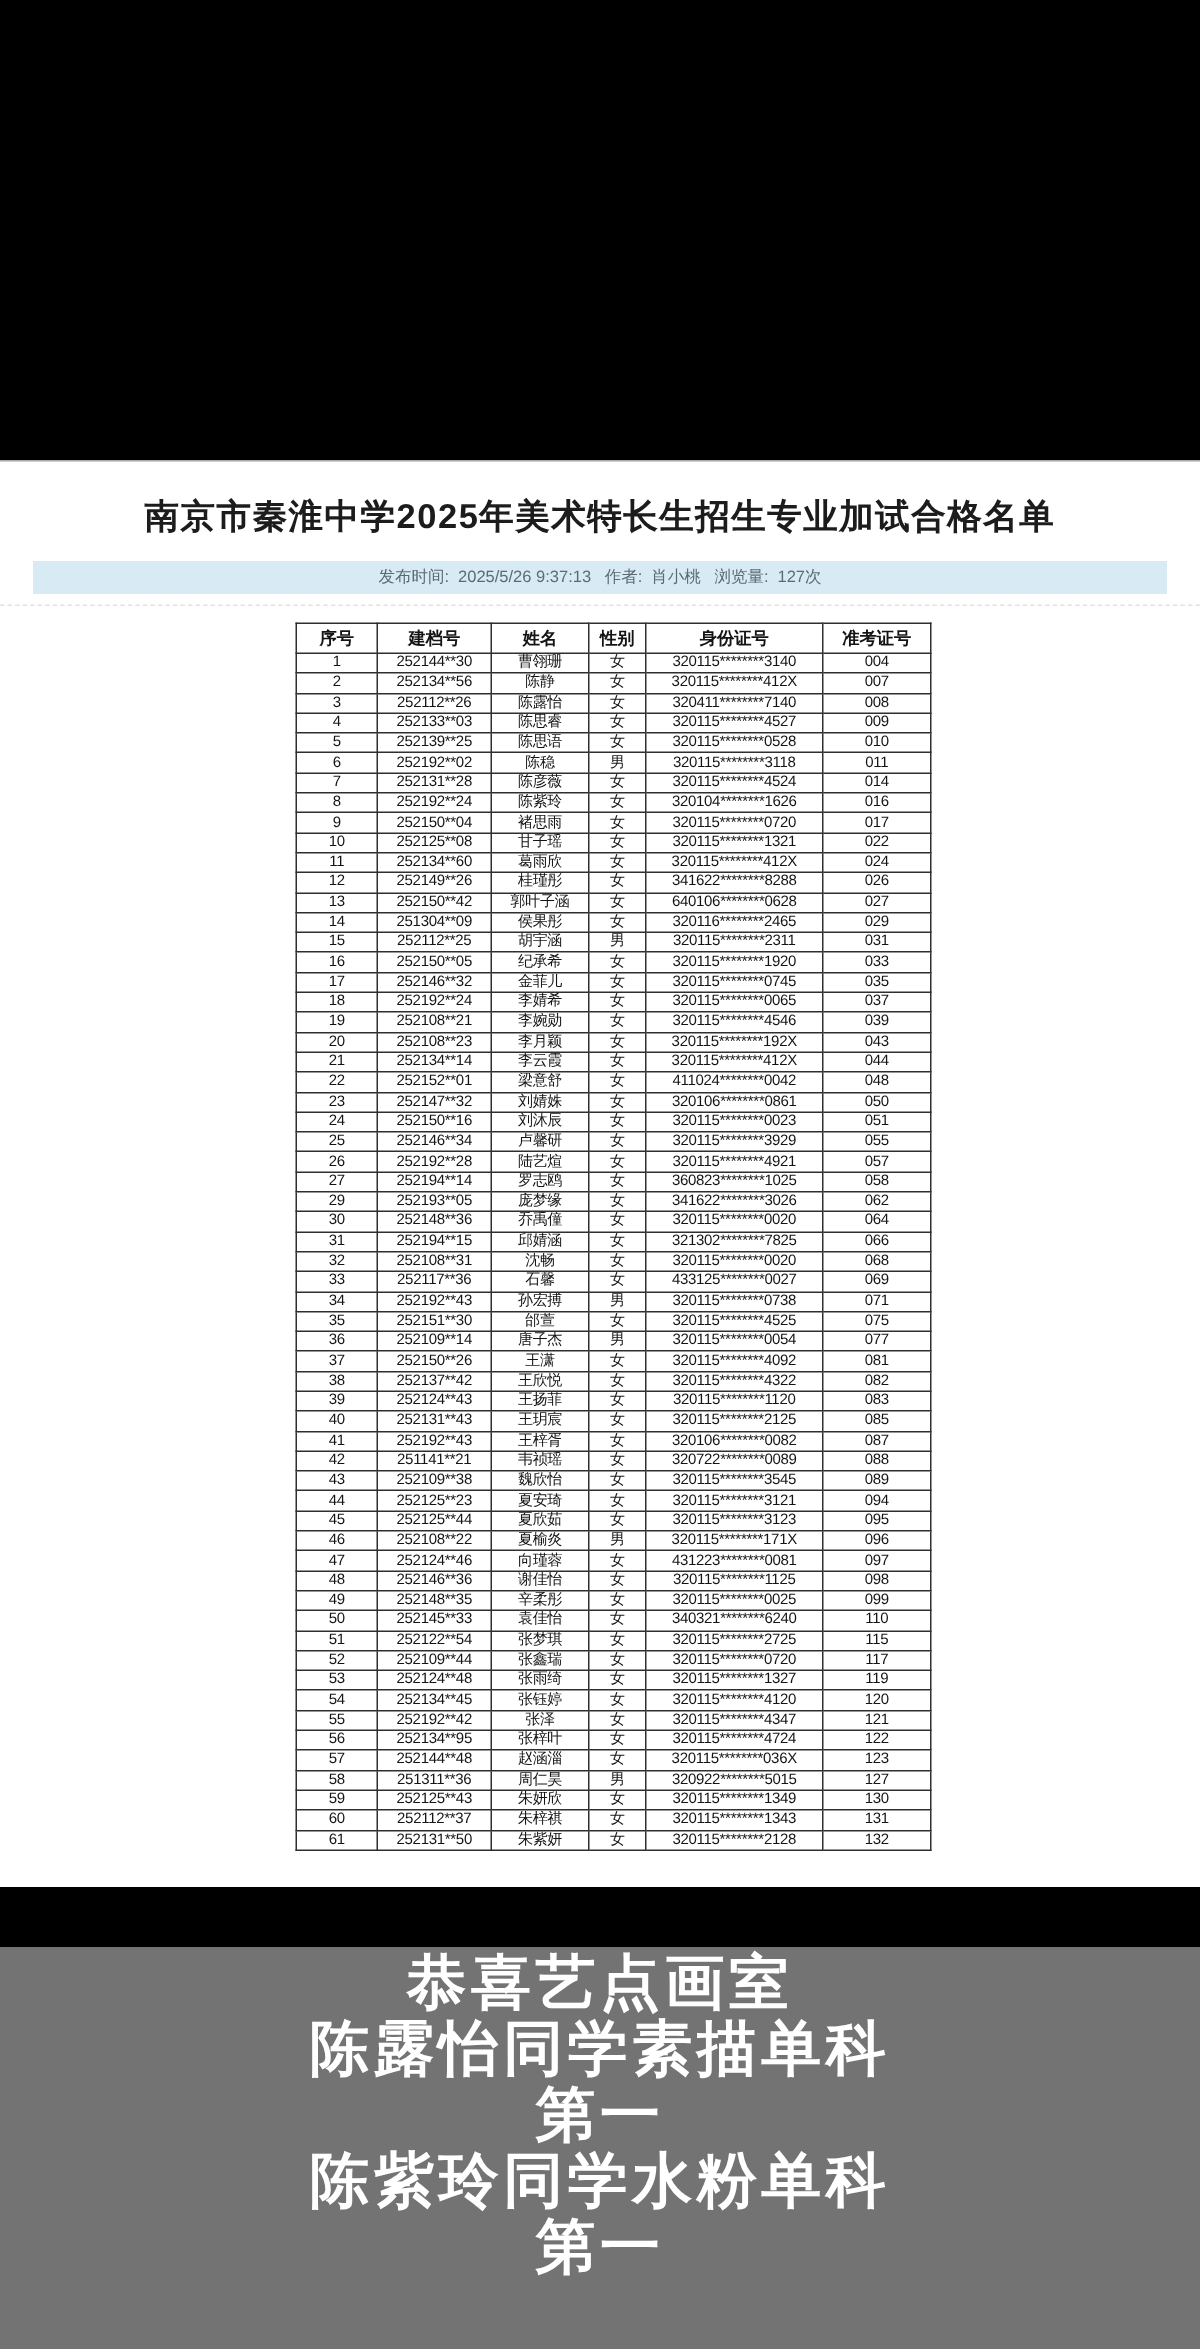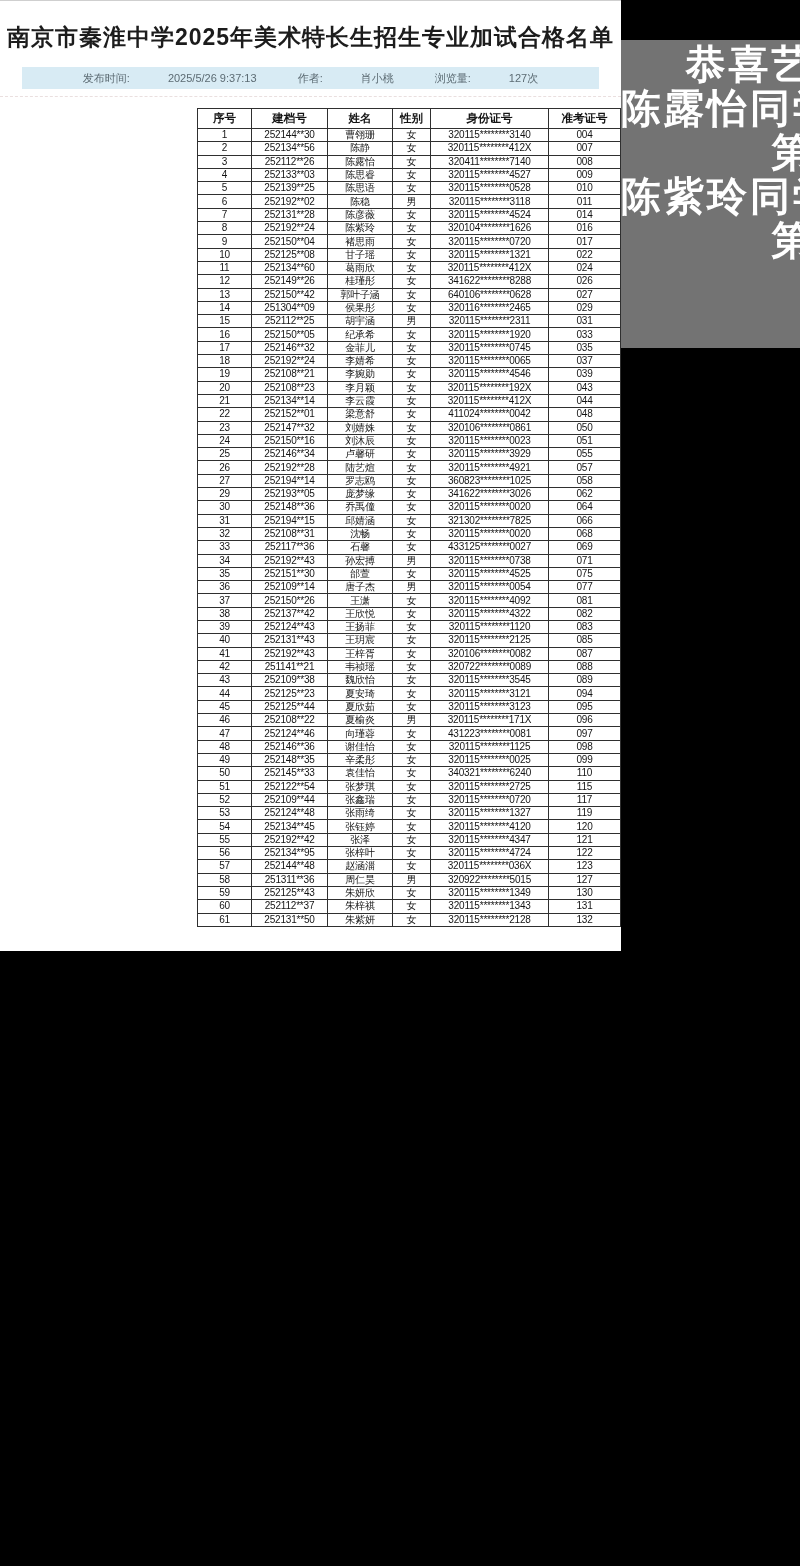--- a/index.html
+++ b/index.html
@@ -2,21 +2,21 @@
 <html><head>
 <meta charset="utf-8">
 <style>
   html, body { margin: 0; padding: 0; }
   body {
     width: 800px; height: 1566px;
     background: #000;
     font-family: "Liberation Sans", sans-serif;
     overflow: hidden;
   }
-  .frame { width: 800px; height: 1566px; display: flex; }
+  .frame { width: 800px; height: 1566px; display: flex; flex-direction: column; }
 
   .top-black { height: 307px; background: #000; flex: none; }
 
   .doc {
     height: 951px; flex: none;
     background: #ffffff;
     box-sizing: border-box;
     border-top: 1px solid #cfcfcf;
   }
   .title {
@@ -30,21 +30,21 @@
   }
   .meta-bar {
     margin: 14px 22px 0 22px;
     height: 22px;
     line-height: 22px;
     background: #d8ebf4;
     text-align: center;
     font-size: 11px;
     color: #5c6b73;
   }
-  .meta-bar span { margin: 0 19px; }
+  .meta-bar span { margin: 0 3px; }
   .separator {
     margin-top: 7px;
     border-top: 1px dashed #eadfdf;
     height: 0;
   }
 
   table.results {
     margin: 11px 0 0 197px;
     width: 423px;
     table-layout: fixed;

